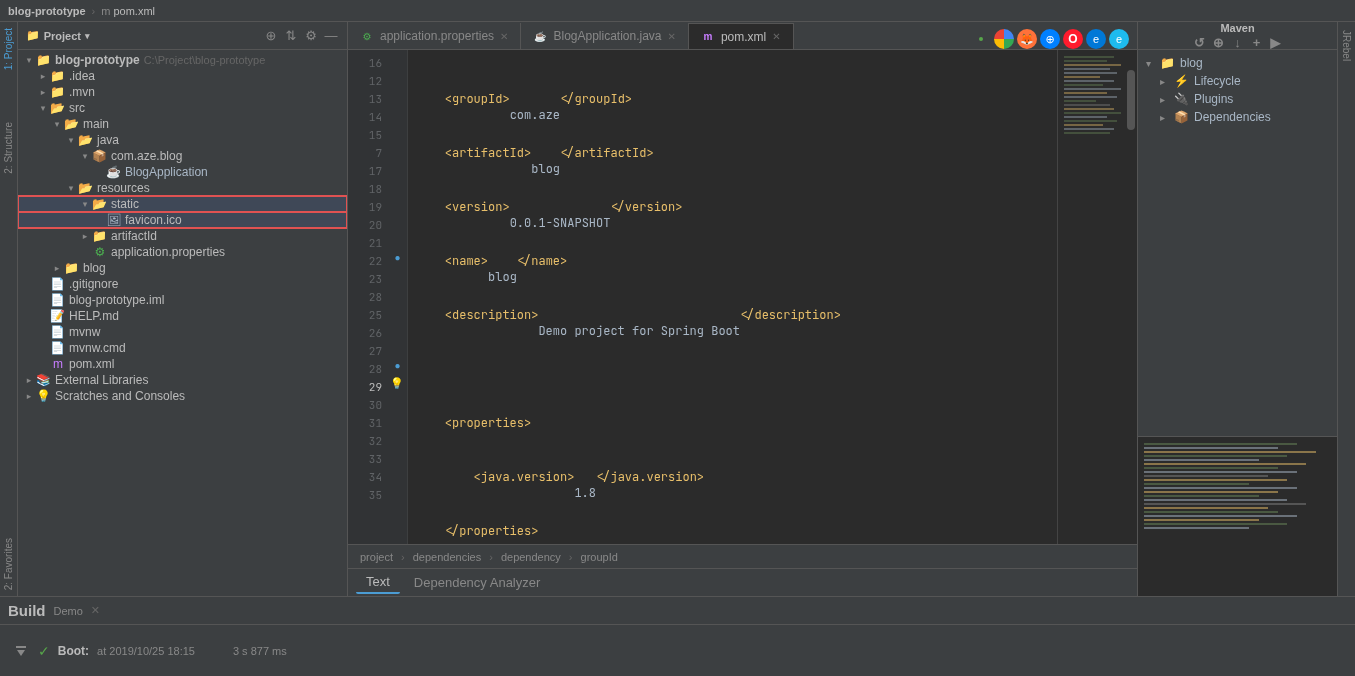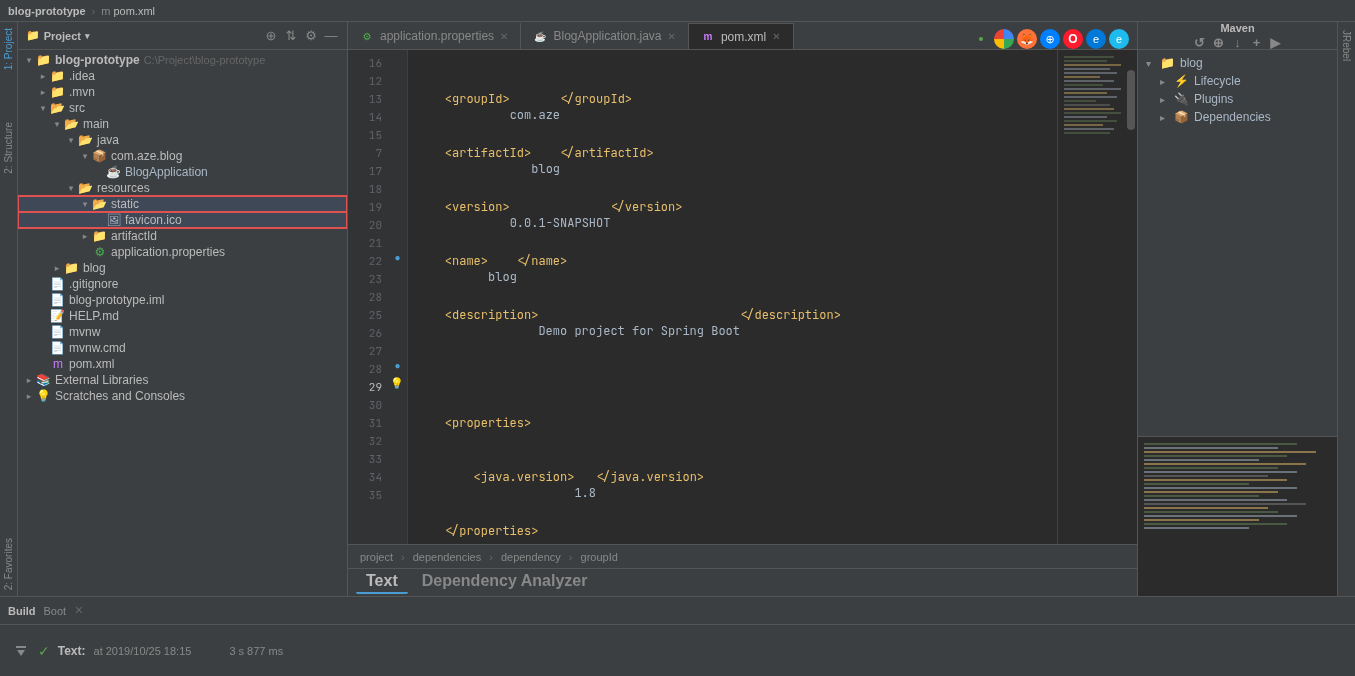--- a/index.html
+++ b/index.html
@@ -47,38 +47,38 @@
     .tag { color: #e8bf6a; }
     .tag-name { color: #e8bf6a; }
     .text-content { color: #a9b7c6; margin-top: 32px; }
 
     
     .editor-status { height: 24px; background: #3c3f41; border-top: 1px solid #555; display: flex; align-items: center; padding: 0 12px; gap: 6px; font-size: 11px; color: #888; flex-shrink: 0; }
     .breadcrumb-sep { color: #666; margin: 0 2px; }
 
     
     .editor-bottom-tabs { height: 28px; background: #3c3f41; border-top: 1px solid #555; display: flex; align-items: center; padding: 0 8px; gap: 4px; flex-shrink: 0; }
-    .bottom-tab { height: 22px; padding: 0 10px; display: flex; align-items: flex-start; font-size: 16px; color: #888; cursor: pointer; border-radius: 2px; font-weight: bold; }
+    .bottom-tab { height: 22px; padding: 0 10px; display: flex; align-items: center; font-size: 13px; color: #888; cursor: pointer; border-radius: 2px; }
     .bottom-tab.active { color: #bbbbbb; border-bottom: 2px solid #4b9cd3; }
 
     
     .maven-panel { width: 200px; background: #3c3f41; display: flex; flex-direction: column; border-left: 1px solid #555; flex-shrink: 0; }
     .maven-header { height: 28px; display: flex; align-items: center; padding: 0 8px; border-bottom: 1px solid #555; font-size: 11px; font-weight: bold; color: #bbbbbb; justify-content: flex-start; flex-direction: column; }
     .maven-actions { display: flex; gap: 3px; align-items: center; }
     .maven-tree { flex: 1; overflow-y: auto; padding: 4px 0; }
     .maven-item { display: flex; align-items: center; padding: 2px 8px; cursor: pointer; font-size: 12px; }
     .maven-item .toggle { width: 14px; color: #888; font-size: 10px; }
     .maven-item .icon { width: 16px; margin-right: 4px; }
     .maven-item .label { color: #a9b7c6; }
     .maven-preview { height: 160px; background: #2b2b2b; border-top: 1px solid #555; overflow: hidden; }
 
     
     .bottom-panel { height: 80px; background: #3c3f41; border-top: 1px solid #555; flex-shrink: 0; display: flex; flex-direction: column; }
     .bottom-panel-header { height: 28px; display: flex; align-items: center; padding: 0 8px; border-bottom: 1px solid #555; gap: 8px; }
-    .bottom-panel-title { font-size: 11px; font-weight: bold; color: #bbbbbb; }
+    .bottom-panel-title { font-size: 15px; font-weight: bold; color: #bbbbbb; }
     .build-content { flex: 1; padding: 6px 12px; font-size: 12px; color: #bbbbbb; display: flex; align-items: center; gap: 8px; }
     .build-check { color: #57a64a; font-size: 14px; }
 
     
     .side-tabs-left { width: 18px; background: #3c3f41; display: flex; flex-direction: column; align-items: center; border-right: 1px solid #555; flex-shrink: 0; }
     .side-tab { writing-mode: vertical-rl; transform: rotate(180deg); font-size: 10px; color: #888; cursor: pointer; padding: 8px 2px; white-space: nowrap; }
 
     .right-side-tabs { width: 18px; background: #3c3f41; display: flex; flex-direction: column; border-left: 1px solid #555; flex-shrink: 0; }
     .right-side-tab { writing-mode: vertical-rl; font-size: 10px; color: #888; cursor: pointer; padding: 8px 2px; }
 
@@ -530,30 +530,30 @@
   </div>
 
   <div class="right-side-tabs">
     <div class="right-side-tab" style="writing-mode:vertical-rl; font-size:10px; padding:8px 3px; color:#888;">JRebel</div>
   </div>
 </div>
 
 <div class="bottom-panel">
   <div class="bottom-panel-header">
     <span class="bottom-panel-title">Build</span>
-    <span style="color:#888; font-size:11px;">Boot</span>
+    <span style="color:#888; font-size:11px;">Demo</span>
     <span style="color:#666; font-size:11px; cursor:pointer;">✕</span>
   </div>
   <div class="build-content">
     <div style="width:18px; display:flex; align-items:center; justify-content:center;">
       <svg width="14" height="14" viewBox="0 0 14 14">
         <rect x="2" y="2" width="10" height="2" fill="#888"></rect>
         <polygon points="7,12 3,6 11,6" fill="#888"></polygon>
       </svg>
     </div>
     <span class="build-check">✓</span>
     <span style="font-weight:bold;">
-      <span>Text:</span>
+      <span>Boot:</span>
     </span>
     <span style="color:#888; font-size:11px;">at 2019/10/25 18:15</span>
     <span style="color:#888; font-size:11px; margin-left: 30px;">3 s 877 ms</span>
   </div>
 </div>
 
 </body></html>

